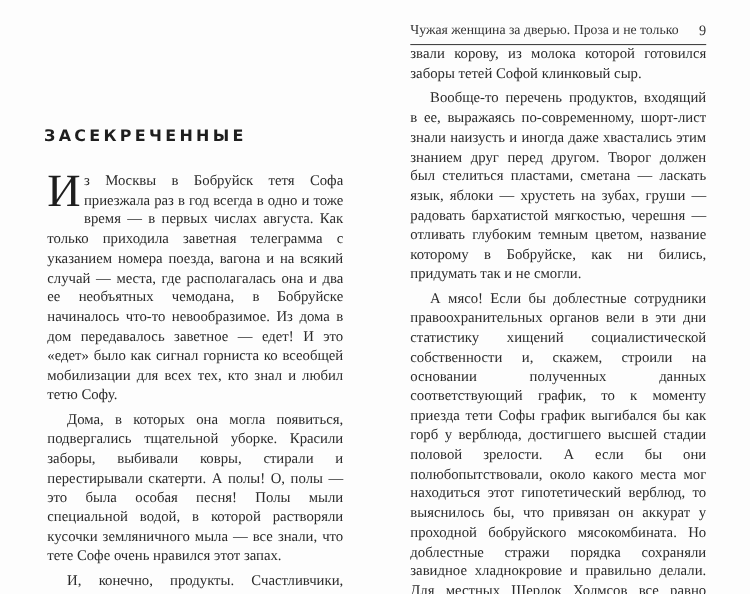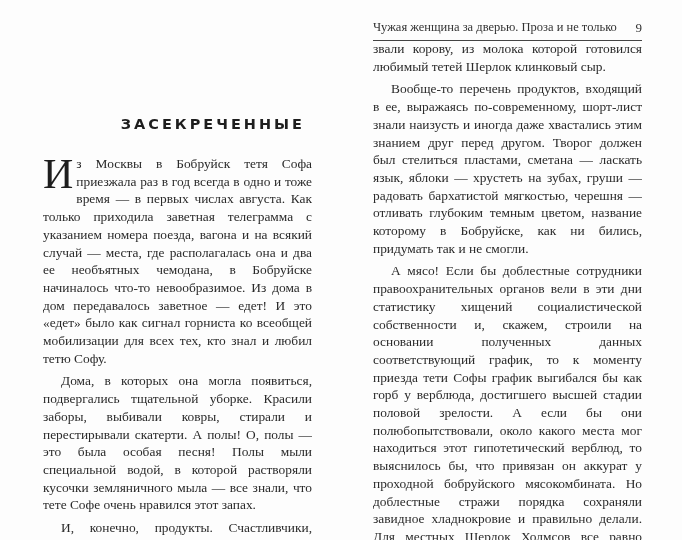--- a/index.html
+++ b/index.html
@@ -4,21 +4,21 @@
 <style>
   html, body { margin: 0; padding: 0; }
   body {
     width: 682px; height: 540px; background: #fdfdfd; position: relative; overflow: hidden;
     font-family: "DejaVu Serif", "Liberation Serif", serif; color: #2a2a2a;
   }
   .page { position: absolute; top: 0; height: 540px; }
   .page-left { left: 0; width: 341px; }
   .page-right { left: 341px; width: 341px; }
   .chapter-title {
-    position: absolute; left: 40px; width: 265px; top: 114px; text-align: right;
+    position: absolute; left: 40px; width: 265px; top: 114px; text-align: left;
     font-family: "DejaVu Sans", "Liberation Sans", sans-serif; font-weight: bold;
     font-size: 14.5px; letter-spacing: 3px; line-height: 20px; color: #1e1e1e;
   }
   .text-block {
     position: absolute; font-family: "Liberation Serif", "DejaVu Serif", serif;
     font-size: 13.4px; line-height: 17.7px; text-align: justify; color: #2a2a2a;
   }
   .left-text { left: 43px; width: 269px; top: 155px; }
   .right-text { left: 373px; width: 269px; top: 40px; }
   .para { margin: 0 0 5px 0; text-indent: 18px; }
@@ -51,16 +51,16 @@
 </div>
 
 <div class="page page-right"></div>
 
 <div class="running-header">
   <span class="title">Чужая женщина за дверью. Проза и не только</span>
   <span class="num">9</span>
 </div>
 
 <div class="text-block right-text">
-  <p class="para noindent">звали корову, из молока которой готовился любимый тетей Шерлок клинковый сыр.</p>
+  <p class="para noindent">звали корову, из молока которой готовился заборы тетей Софой клинковый сыр.</p>
   <p class="para">Вообще-то перечень продуктов, входящий в ее, выражаясь по-современному, шорт-лист знали наизусть и иногда даже хвастались этим знанием друг перед другом. Творог должен был стелиться пластами, сметана — ласкать язык, яблоки — хрустеть на зубах, груши — радовать бархатистой мягкостью, черешня — отливать глубоким темным цветом, название которому в Бобруйске, как ни бились, придумать так и не смогли.</p>
   <p class="para">А мясо! Если бы доблестные сотрудники правоохранительных органов вели в эти дни статистику хищений социалистической собственности и, скажем, строили на основании полученных данных соответствующий график, то к моменту приезда тети Софы график выгибался бы как горб у верблюда, достигшего высшей стадии половой зрелости. А если бы они полюбопытствовали, около какого места мог находиться этот гипотетический верблюд, то выяснилось бы, что привязан он аккурат у проходной бобруйского мясокомбината. Но доблестные стражи порядка сохраняли завидное хладнокровие и правильно делали. Для местных Шерлок Холмсов все равно осталось бы неразрешимой загадкой, как мимо опытных вахтеров можно было пронести объемистые пласты нежнейшей без единой прожилки вырезки, а также свежие и еще теплые телячьи языки. Дефицитный продукт словно растворялся в воздухе, исчезал из всех конторских и бухгалтерских книг, чтобы потом неведомым образом материализоваться среди горячего пара и дразнящих запахов какой-нибудь кухни. И все в честь тети Софы! В честь ее приезда! И во славу ее!</p>
 </div>
 
 </body></html>

